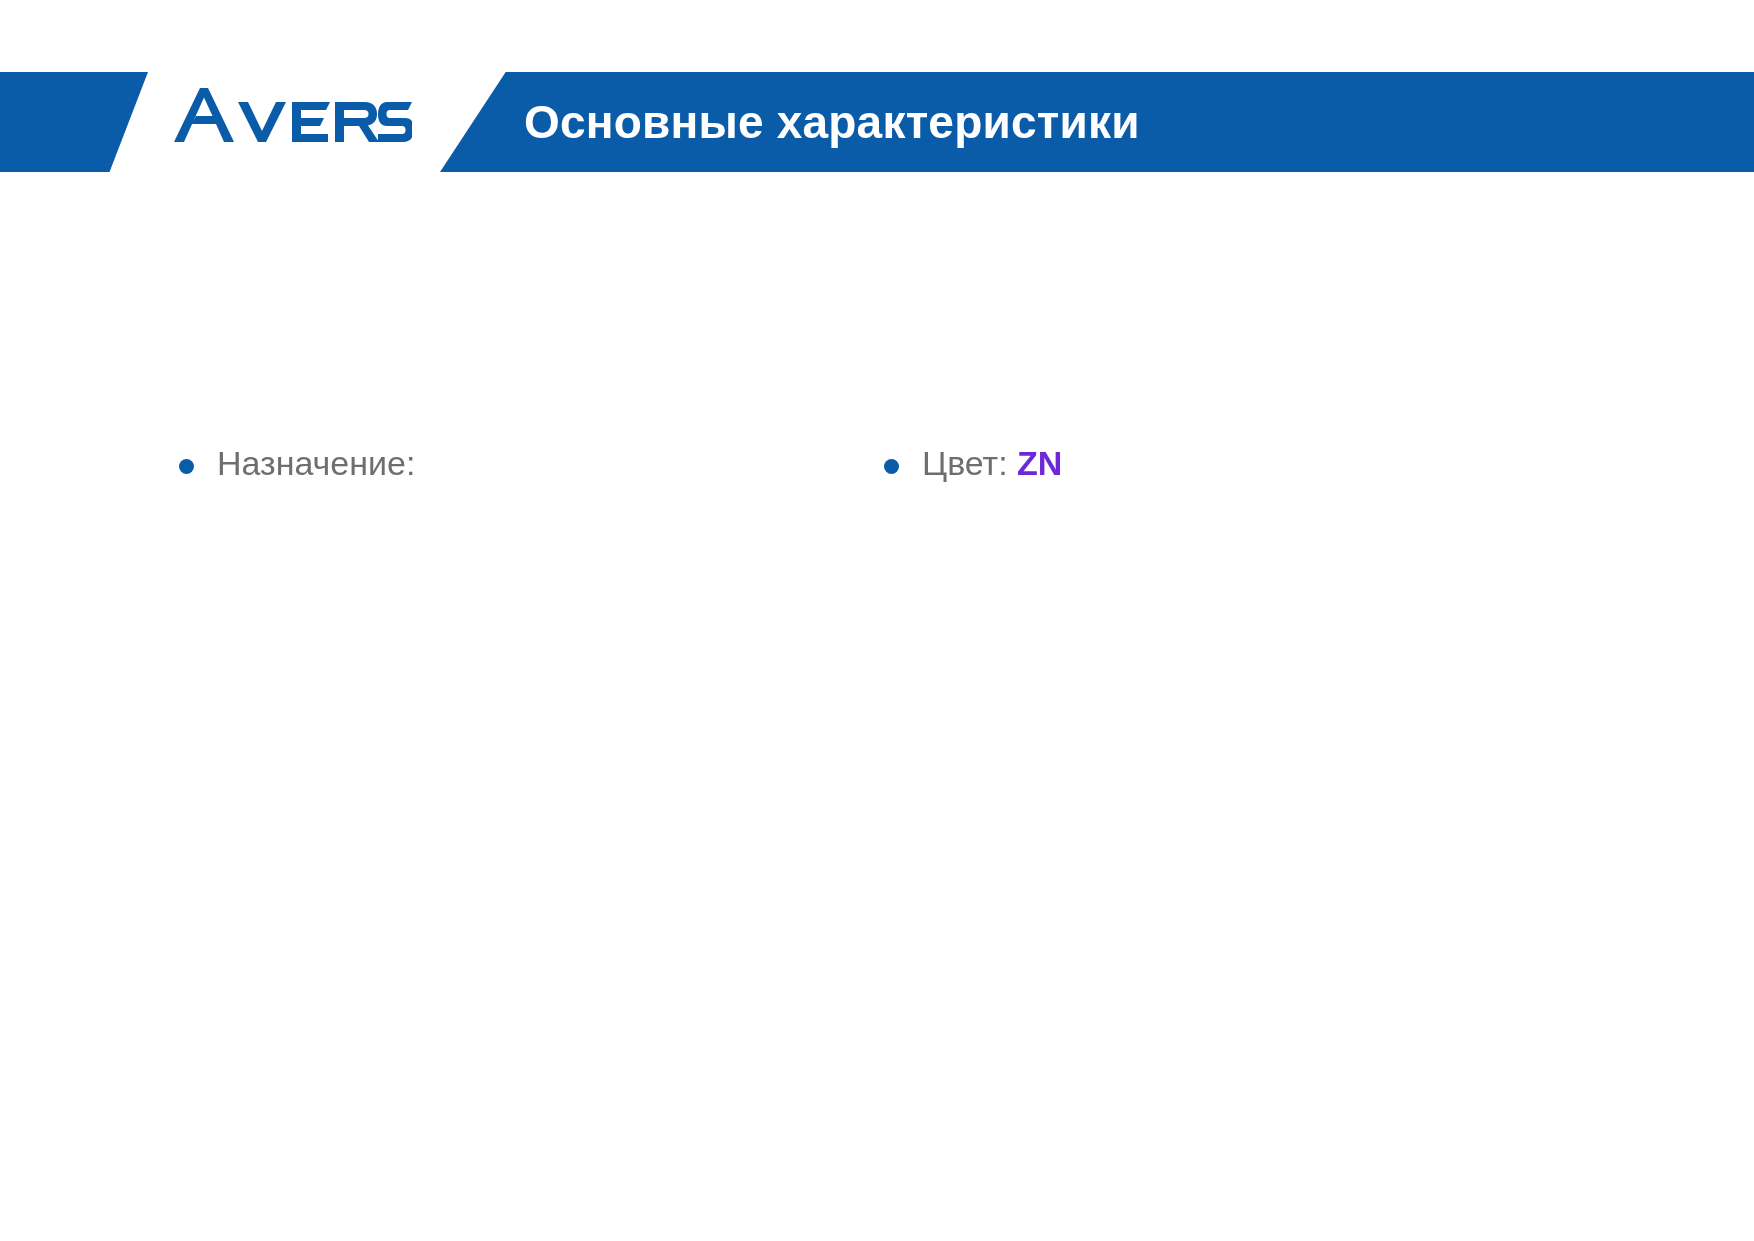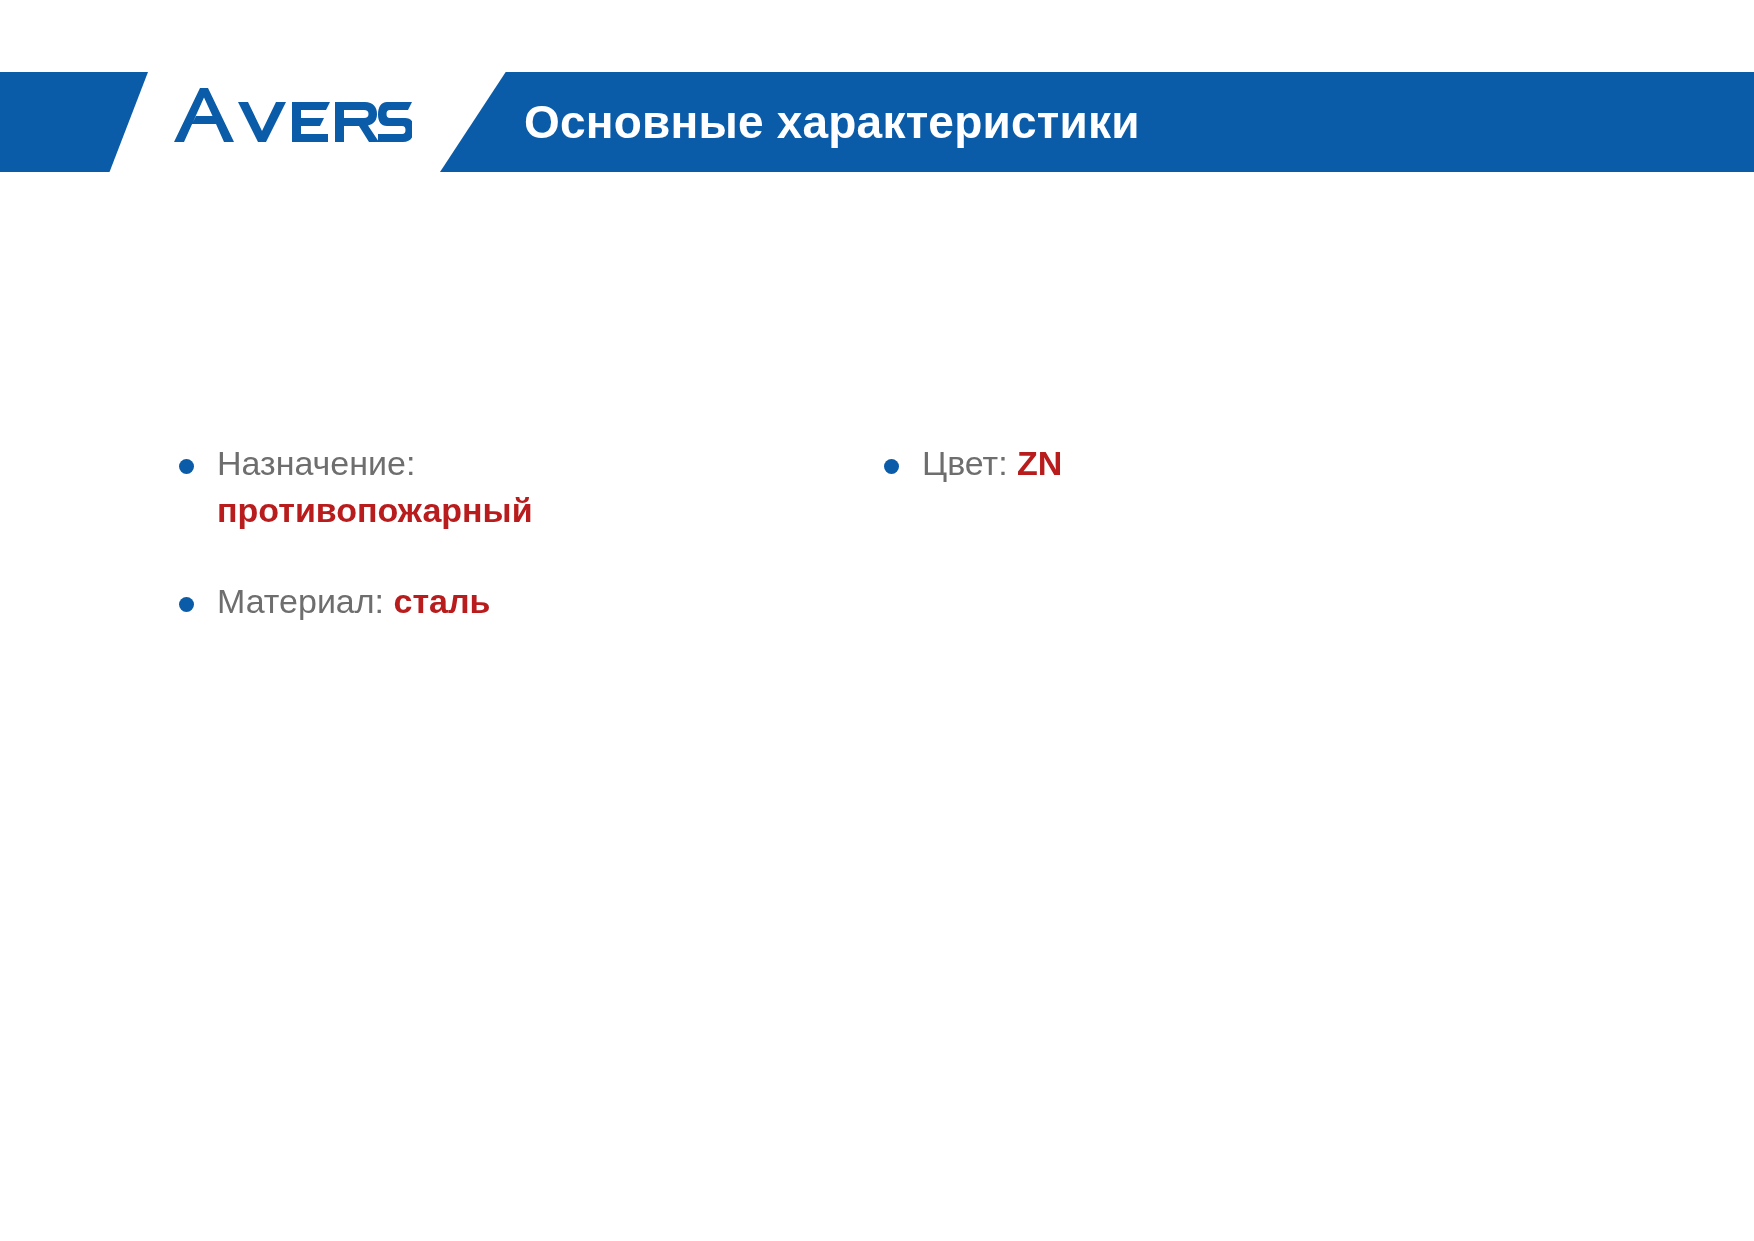--- a/index.html
+++ b/index.html
@@ -101,21 +101,21 @@
     left: 4px;
     top: 19px;
     width: 15px;
     height: 15px;
     border-radius: 50%;
     background: #0b5ca8;
   }
   .bullet-item b,
   .bullet-item .bold {
     font-weight: bold;
-    color: #b91c1c;
+    color: #6d28d9;
   }
   .item-gap-lg { margin-bottom: 44px; }
 </style>
 </head>
 <body>
 
 <div class="slide">
 
   <div class="header">
     <div class="header-tab-left"></div>
@@ -140,28 +140,22 @@
     </svg>
   </div>
 
   <div class="content">
 
     <div class="col col-left">
 
       <div class="bullet-item item-gap-lg">
         <span class="dot"></span>
         <span>Назначение:</span><br>
-        <span class="bold">противопожарный</span>
       </div>
 
-      <div class="bullet-item">
-        <span class="dot"></span>
-        <span>Материал:</span>
-        <span class="bold">сталь</span>
-      </div>
 
 
     </div>
 
     <div class="col col-right">
 
       <div class="bullet-item item-gap-lg">
         <span class="dot"></span>
         <span>Цвет:</span>
         <span class="bold">ZN</span>

